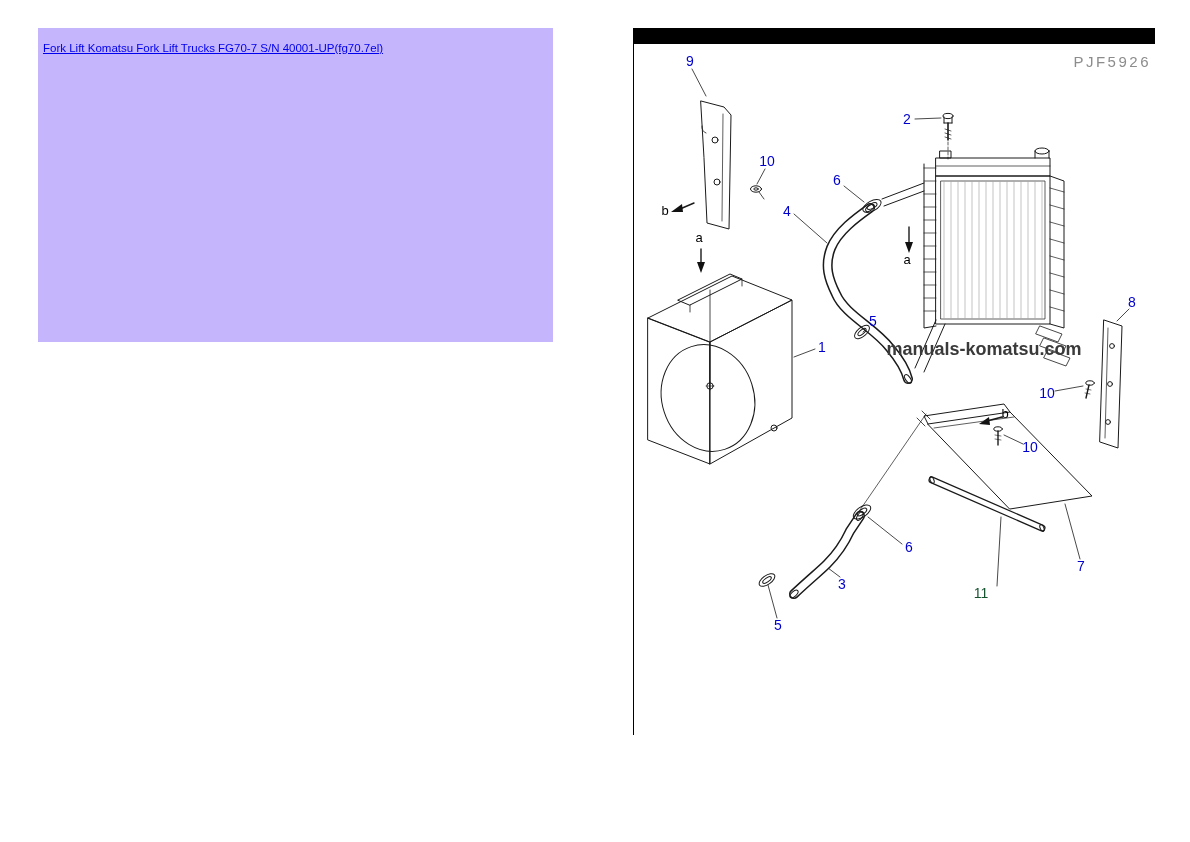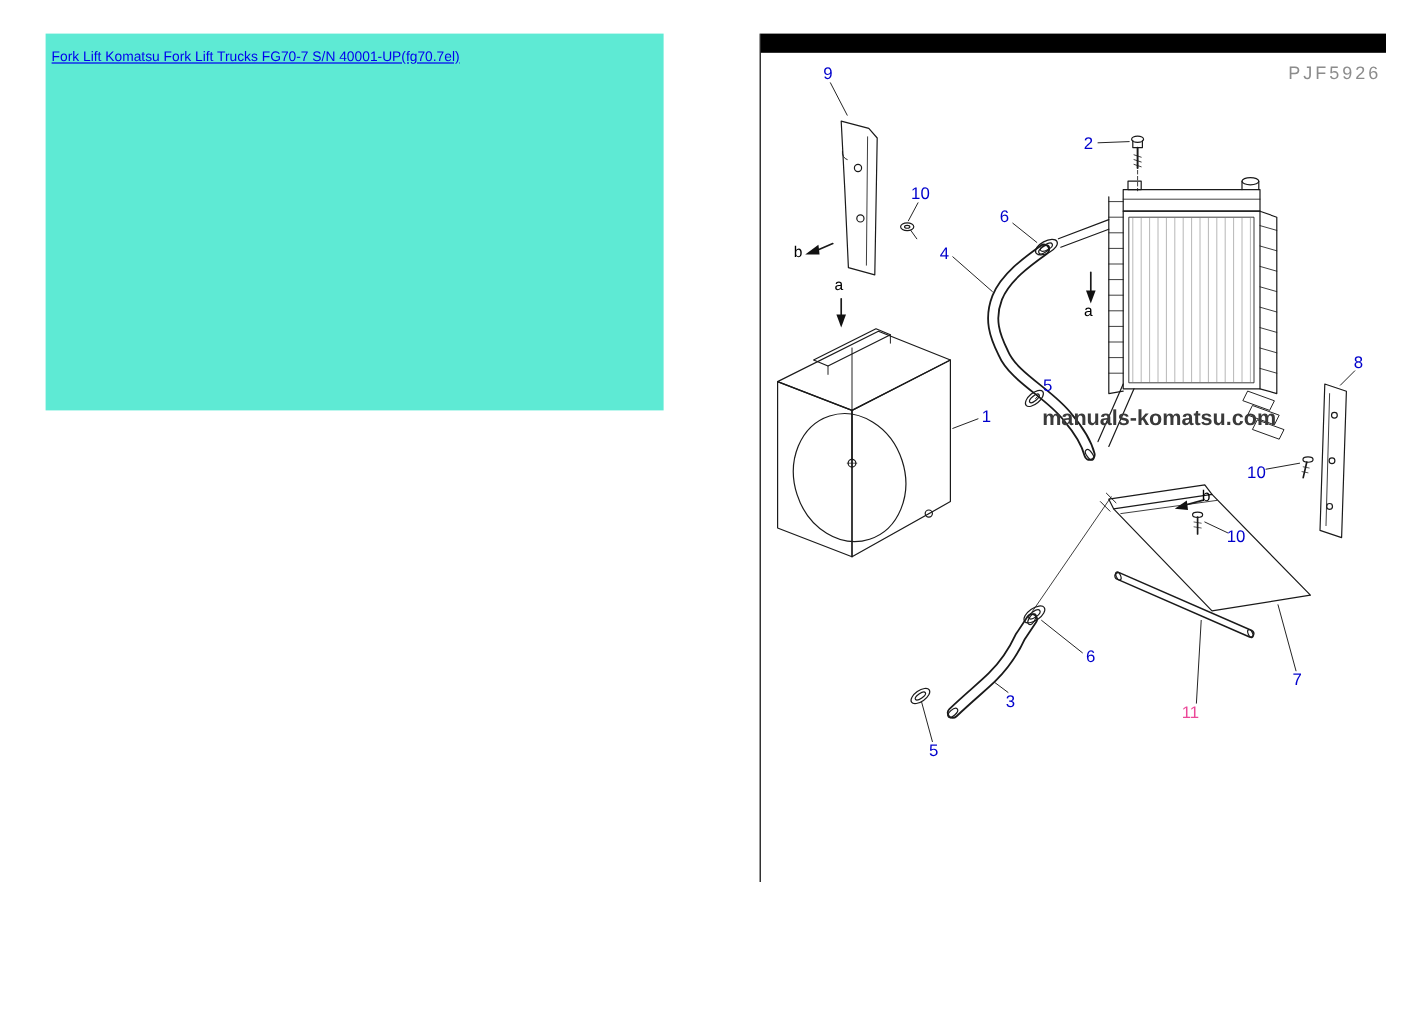--- a/index.html
+++ b/index.html
@@ -3,41 +3,41 @@
 <meta charset="utf-8">
 <style>
   * { margin:0; padding:0; box-sizing:border-box; }
   html,body { background:#fff; }
   body {
     width:1190px; height:842px; position:relative; overflow:hidden;
     font-family:"Liberation Sans", sans-serif;
   }
   .parts-list-panel {
     position:absolute; left:38px; top:28px; width:515px; height:314px;
-    background:#5eead4;
+    background:#c4b5fd;
   }
   .breadcrumb-link {
     display:inline-block; margin:14px 0 0 5px;
     font-size:11.5px; text-decoration:underline; cursor:pointer;
     color:#0000ee; white-space:nowrap;
   }
   .diagram-panel {
     position:absolute; left:633px; top:28px; width:522px; height:707px;
     background:#fff; border-left:1px solid #000;
   }
   .diagram-topbar {
     position:absolute; left:0; top:0; width:100%; height:16px; background:#000;
   }
   .plate-code {
     position:absolute; top:25px; right:4px;
     font-size:15px; letter-spacing:2.5px; color:#8c8c8c;
   }
   .diagram-svg { position:absolute; left:0; top:0; }
   .watermark {
-    position:absolute; left:332px; top:321px; transform:translate(-50%,-50%);
+    position:absolute; left:350px; top:321px; transform:translate(-50%,-50%);
     font-size:18px; font-weight:bold; color:#3a3a3a; white-space:nowrap;
   }
   .callout {
     position:absolute; transform:translate(-50%,-50%);
     font-size:14px; line-height:1; white-space:nowrap;
   }
   .callout.letter { color:#000; font-size:13px; }
 </style>
 </head>
 <body>
@@ -217,15 +217,15 @@
     <div class="callout letter" style="left: 273px; top: 231px;">a</div>
     <div class="callout num" style="left: 498px; top: 274px; color: rgb(0, 0, 204);">8</div>
     <div class="callout num" style="left: 239px; top: 293px; color: rgb(0, 0, 204);">5</div>
     <div class="callout num" style="left: 188px; top: 319px; color: rgb(0, 0, 204);">1</div>
     <div class="callout num" style="left: 413px; top: 365px; color: rgb(0, 0, 204);">10</div>
     <div class="callout letter" style="left: 371px; top: 385px;">b</div>
     <div class="callout num" style="left: 396px; top: 419px; color: rgb(0, 0, 204);">10</div>
     <div class="callout num" style="left: 275px; top: 519px; color: rgb(0, 0, 204);">6</div>
     <div class="callout num" style="left: 208px; top: 556px; color: rgb(0, 0, 204);">3</div>
     <div class="callout num" style="left: 447px; top: 538px; color: rgb(0, 0, 204);">7</div>
-    <div class="callout num" style="left: 358px; top: 565px; color: #ec4899;">11</div>
+    <div class="callout num" style="left: 347px; top: 565px; color: #14532d;">11</div>
     <div class="callout num" style="left: 144px; top: 597px; color: rgb(0, 0, 204);">5</div>
   </div>
 
 </body></html>

